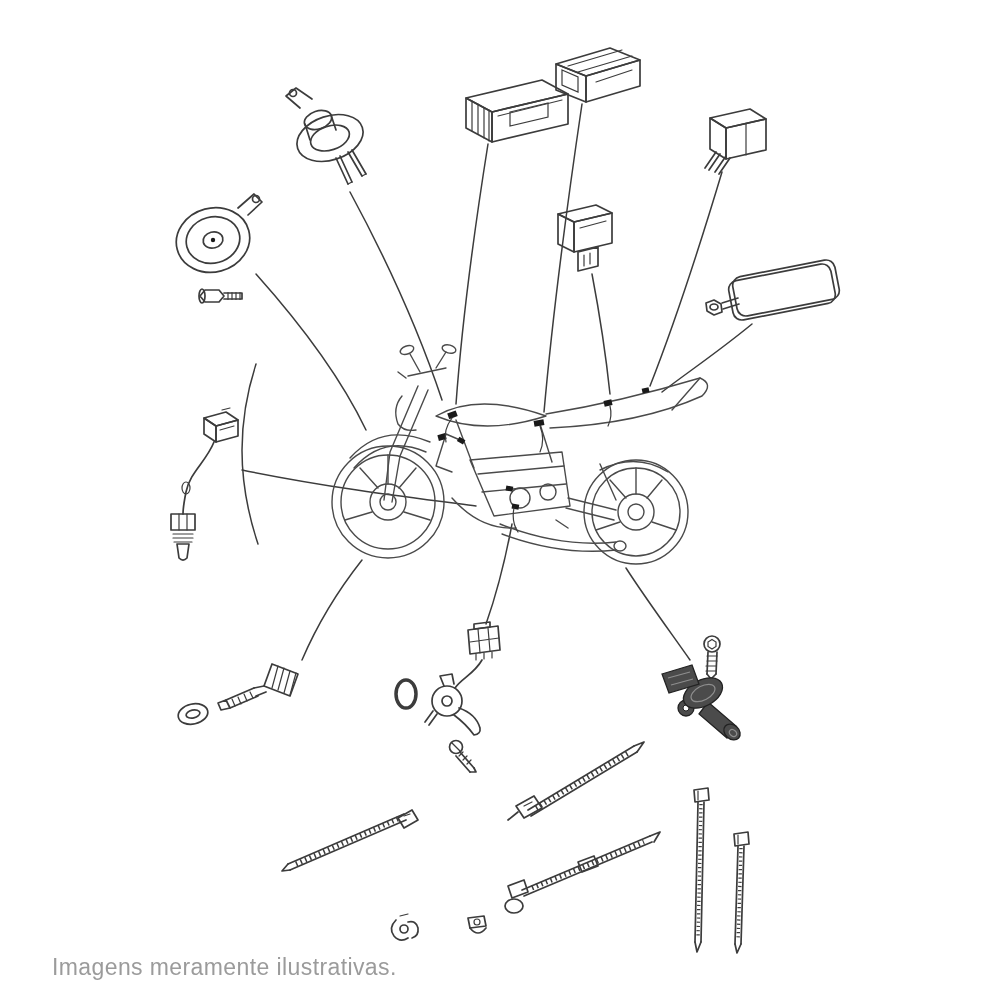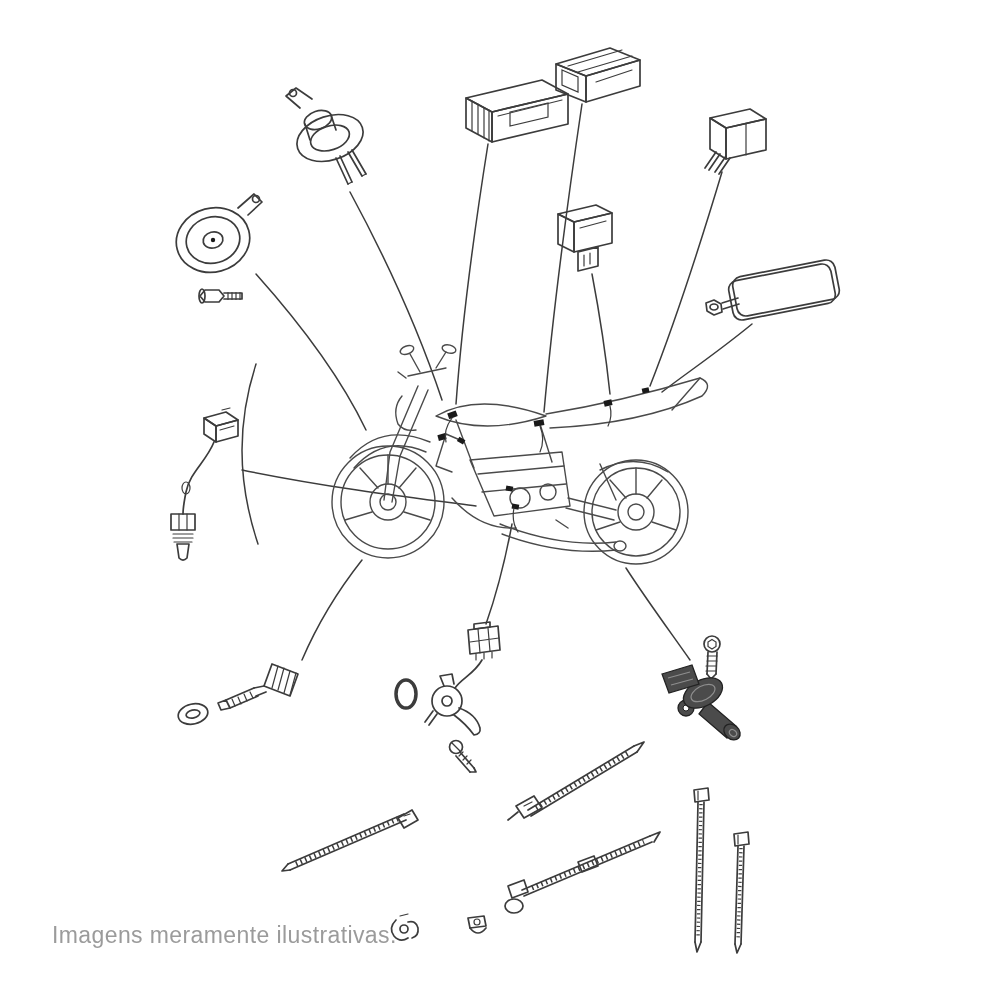--- a/index.html
+++ b/index.html
@@ -1,18 +1,18 @@
 <!DOCTYPE html>
 <html><head>
 <meta charset="utf-8">
 <style>
   html,body{margin:0;padding:0;background:#ffffff;}
   .stage{position:relative;width:1000px;height:1000px;background:#ffffff;overflow:hidden;
          font-family:"Liberation Sans",sans-serif;}
-  .caption{position:absolute;left:52px;top:922px;font-size:23px;color:#9b9b9b;letter-spacing:.4px;}
+  .caption{position:absolute;left:52px;top:954px;font-size:23px;color:#9b9b9b;letter-spacing:.4px;}
   svg{position:absolute;left:0;top:0;}
   .ln{stroke:#3c3c3c;fill:none;stroke-width:1.7;stroke-linecap:round;stroke-linejoin:round;}
   .thin{stroke:#3c3c3c;fill:none;stroke-width:1.2;stroke-linecap:round;}
   .bike{stroke:#4a4a4a;fill:none;stroke-width:1.4;stroke-linecap:round;stroke-linejoin:round;}
   .lead{stroke:#3c3c3c;fill:none;stroke-width:1.5;stroke-linecap:round;}
   .dark{fill:#4b4b4b;stroke:#222222;stroke-width:1.3;}
   .hl{stroke:#8e8e8e;fill:none;stroke-width:1.2;}
   .blob{fill:#1a1a1a;stroke:none;}
   .rib{stroke:#3c3c3c;stroke-width:5;stroke-dasharray:1.5 3.5;fill:none;}
   .ribthin{stroke:#3c3c3c;stroke-width:3.4;stroke-dasharray:1.2 3;fill:none;}

